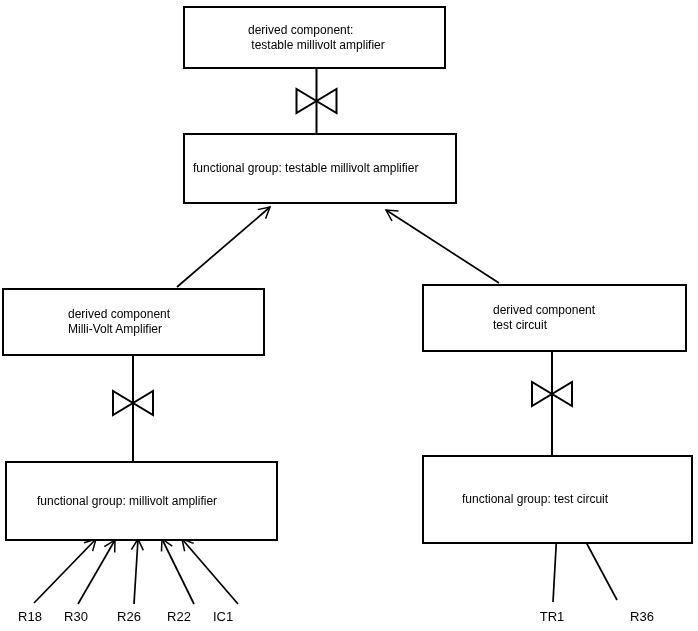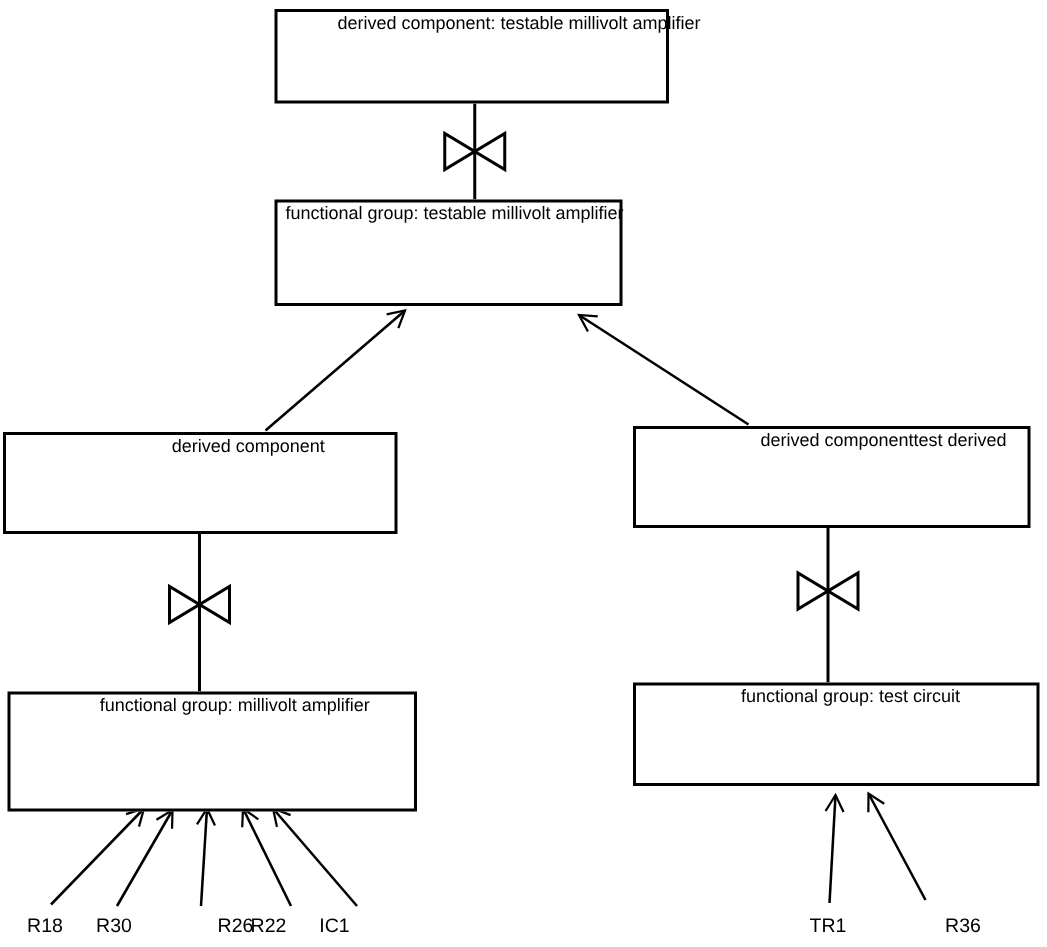--- a/index.html
+++ b/index.html
@@ -22,45 +22,45 @@
     top: 0;
     width: 698px;
     height: 631px;
   }
   .node {
     position: absolute;
     box-sizing: border-box;
     border: 2px solid #000000;
     background: #ffffff;
     display: flex;
-    flex-direction: row;
+    flex-direction: column;
     justify-content: center;
     font-size: 12px;
     line-height: 15px;
   }
   .node .line {
     white-space: pre;
   }
   #box-top            { left: 183px; top: 6px;   width: 263px; height: 63px; padding-left: 63px; }
-  #box-fg-testable    { left: 183px; top: 133px; width: 232px; height: 71px; padding-left: 8px;  }
+  #box-fg-testable    { left: 183px; top: 133px; width: 274px; height: 71px; padding-left: 8px;  }
   #box-derived-mv     { left: 2px;   top: 288px; width: 263px; height: 68px; padding-left: 64px; }
   #box-fg-mv          { left: 5px;   top: 461px; width: 273px; height: 80px; padding-left: 30px; }
   #box-derived-test   { left: 422px; top: 284px; width: 265px; height: 68px; padding-left: 69px; }
-  #box-fg-test        { left: 422px; top: 455px; width: 271px; height: 69px; padding-left: 19px; }
+  #box-fg-test        { left: 422px; top: 455px; width: 271px; height: 89px; padding-left: 38px; }
   .leaf {
     position: absolute;
     top: 609px;
     transform: translateX(-50%);
     font-size: 13px;
     line-height: 16px;
     white-space: pre;
   }
   #leaf-r18 { left: 30px; }
   #leaf-r30 { left: 76px; }
-  #leaf-r26 { left: 129px; margin-left: 28px; }
+  #leaf-r26 { left: 129px; }
   #leaf-r22 { left: 179px; }
   #leaf-ic1 { left: 223px; text-align: center; }
   #leaf-tr1 { left: 552px; text-align: center; }
   #leaf-r36 { left: 618px; margin-left: 24px; }
 </style>
 </head>
 <body>
 
 <div class="canvas">
 
@@ -103,29 +103,30 @@
     <div class="line">derived component:</div>
     <div class="line"> testable millivolt amplifier</div>
   </div>
 
   <div class="node" id="box-fg-testable">
     <div class="line">functional group: testable millivolt amplifier</div>
   </div>
 
   <div class="node" id="box-derived-mv">
     <div class="line">derived component</div>
+    <div class="line">Milli-Volt Amplifier</div>
   </div>
 
   <div class="node" id="box-fg-mv">
     <div class="line">functional group: millivolt amplifier</div>
   </div>
 
   <div class="node" id="box-derived-test">
     <div class="line">derived component</div>
-    <div class="line">test derived</div>
+    <div class="line">test circuit</div>
   </div>
 
   <div class="node" id="box-fg-test">
     <div class="line">functional group: test circuit</div>
   </div>
 
   <div class="leaf" id="leaf-r18">R18</div>
   <div class="leaf" id="leaf-r30">R30</div>
   <div class="leaf" id="leaf-r26">R26</div>
   <div class="leaf" id="leaf-r22">R22</div>

